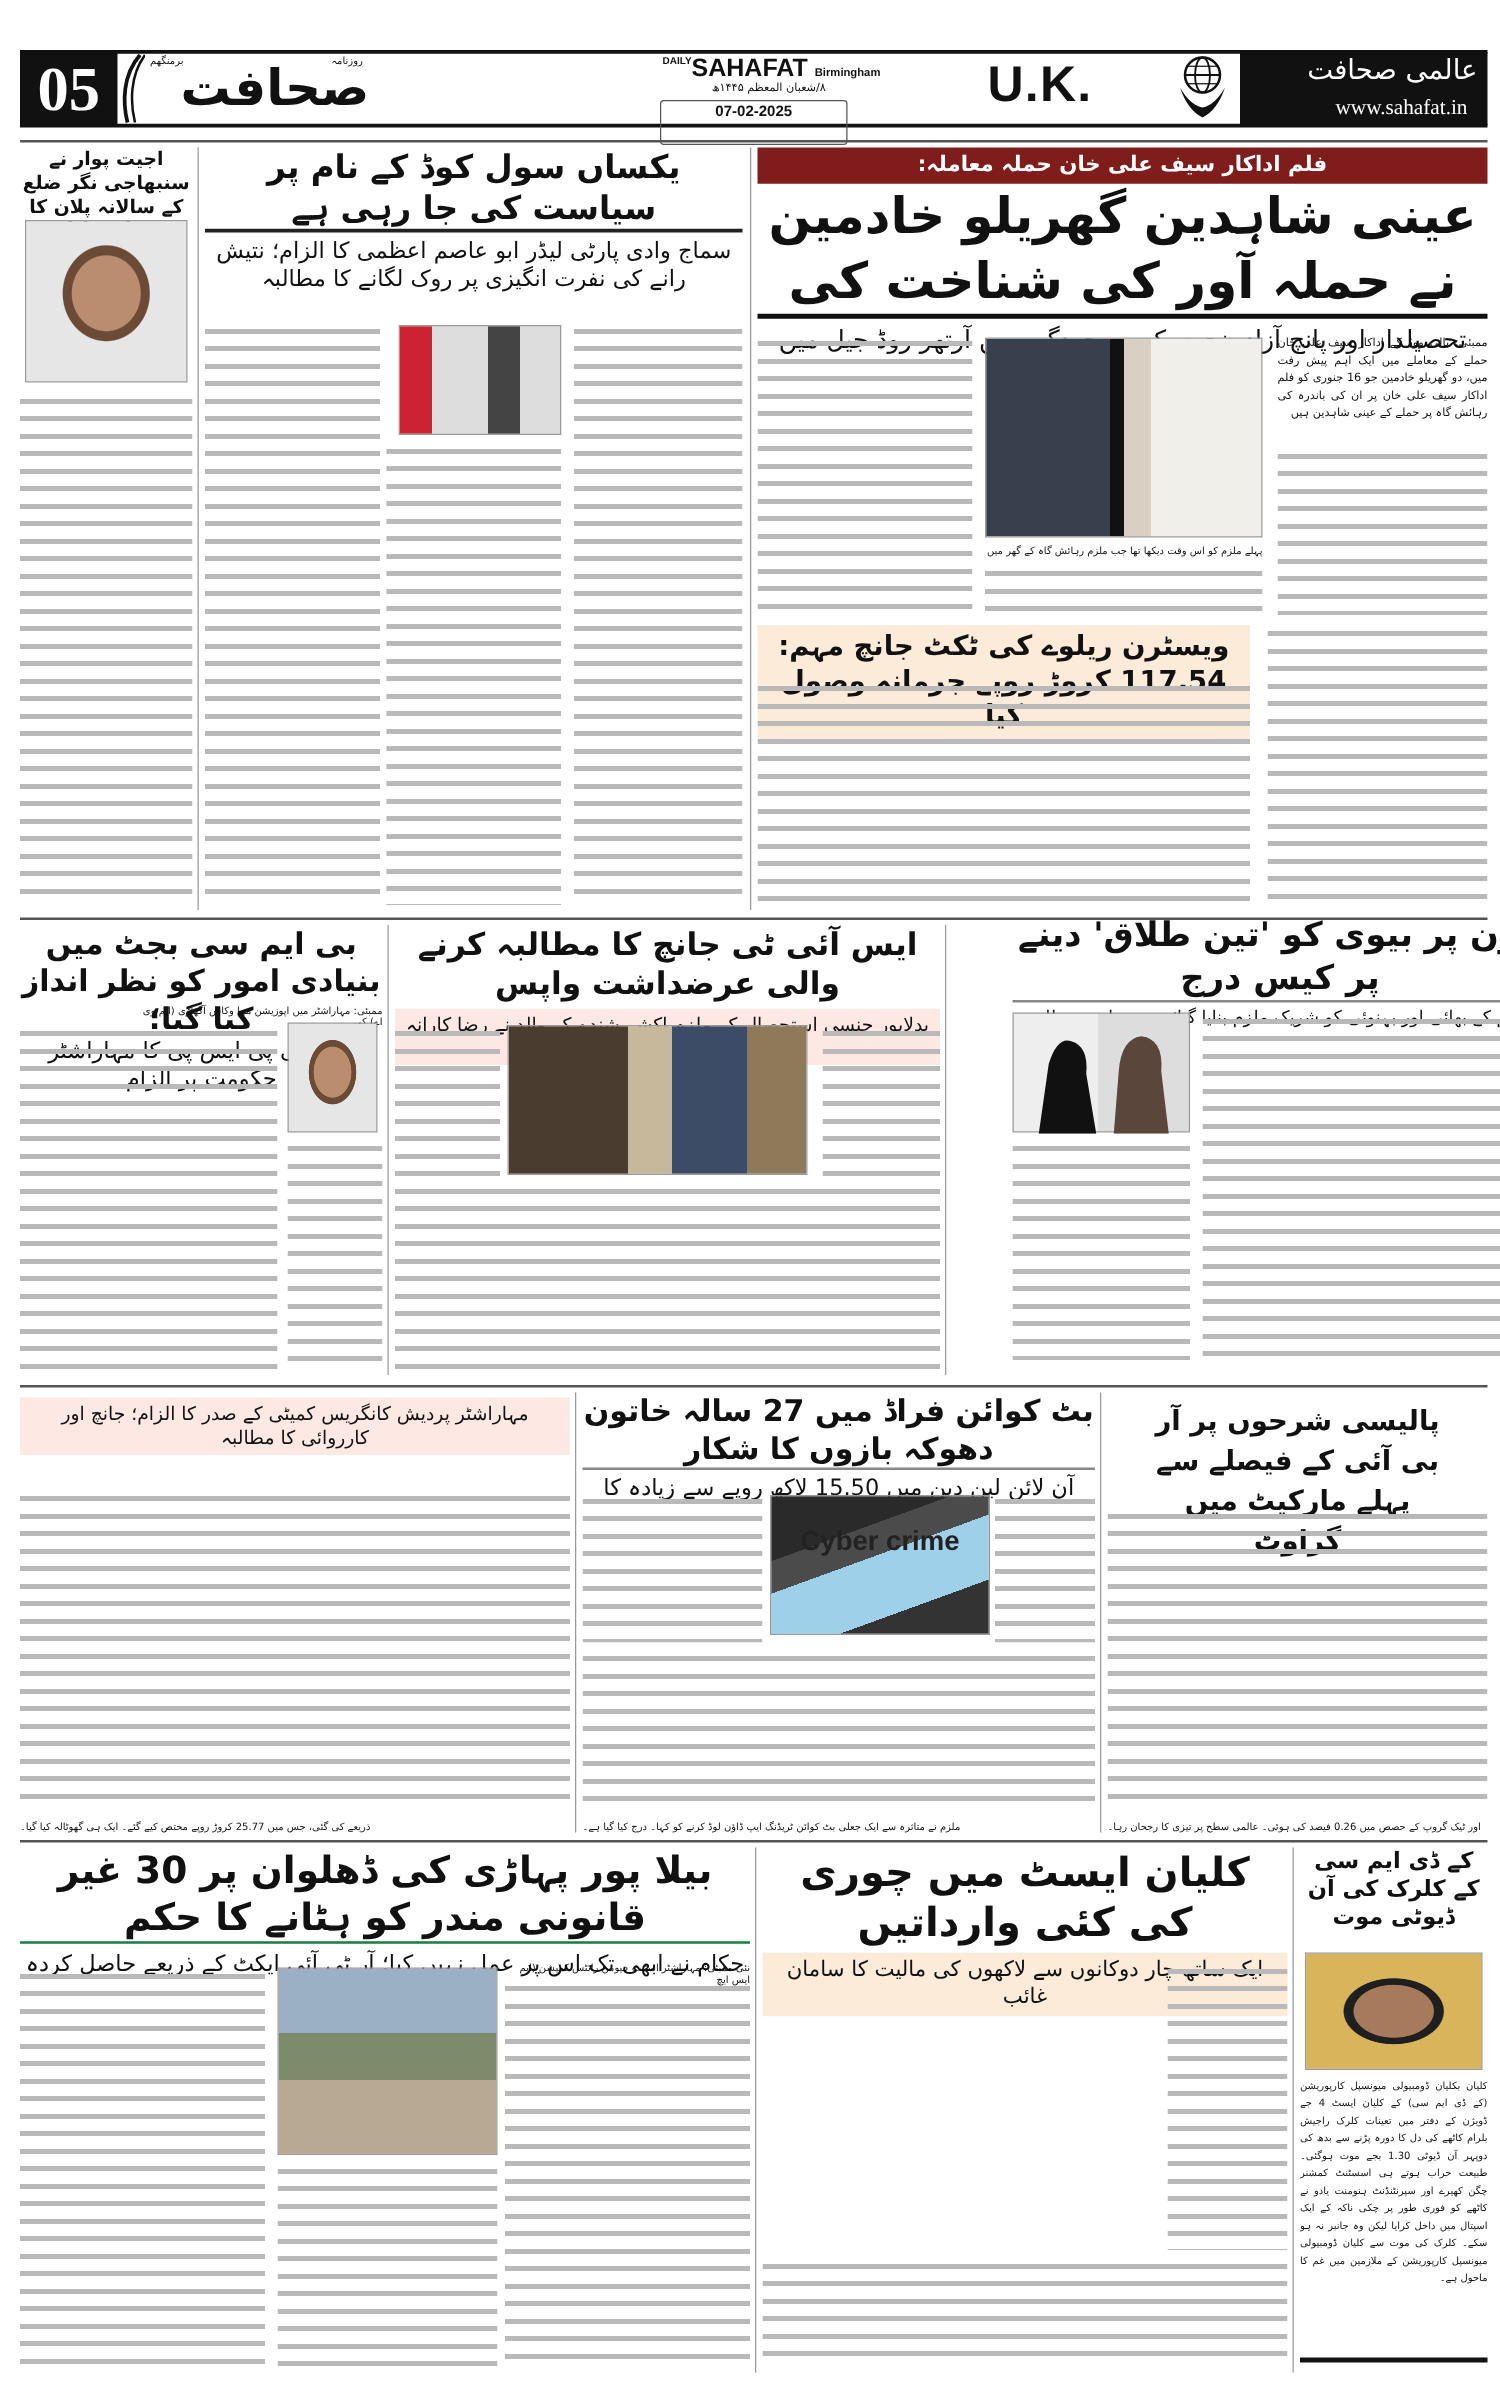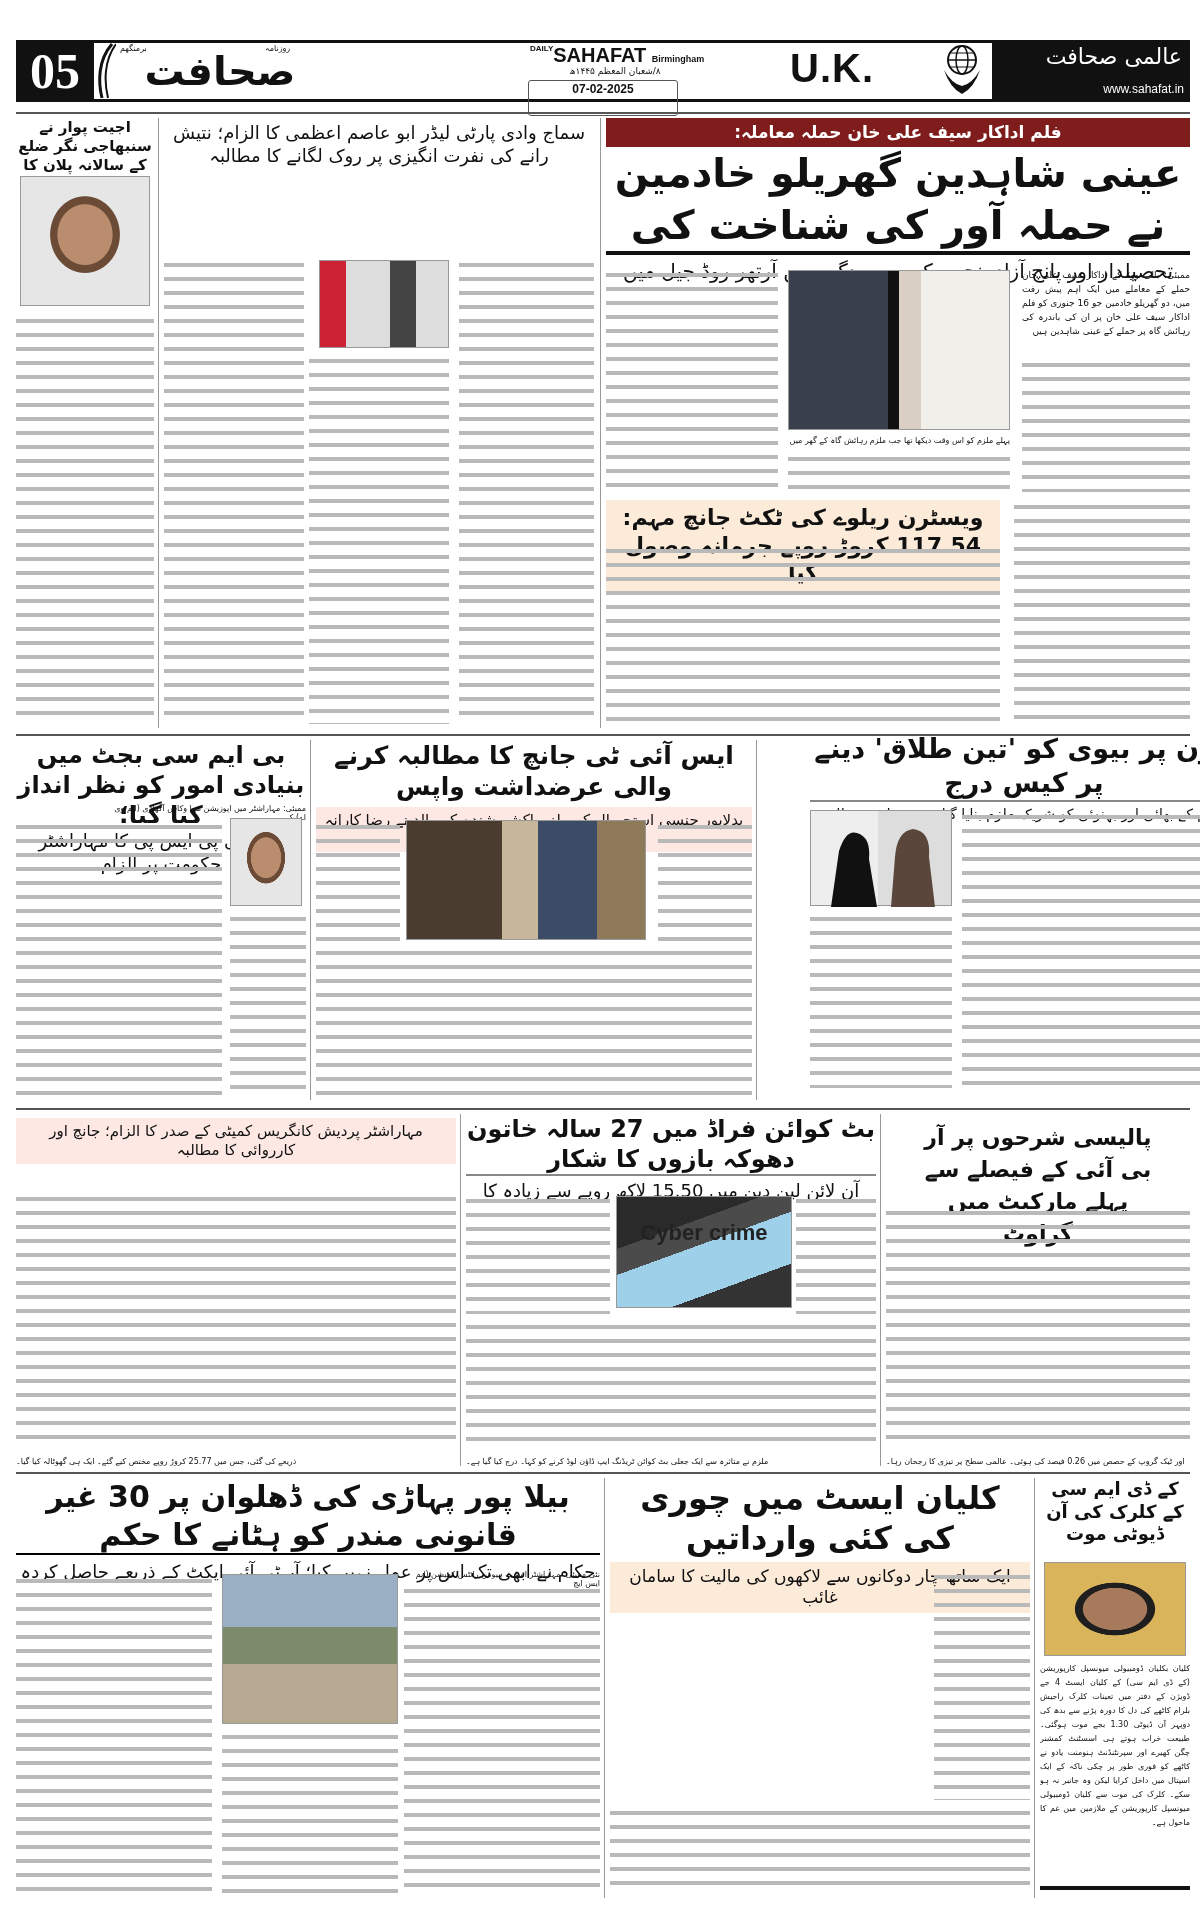--- a/index.html
+++ b/index.html
@@ -12,21 +12,21 @@
   .paper-ur { left: 125px; top: 42px; width: 190px; height: 58px; font-size: 40px; font-weight: bold; direction: rtl; text-align: center; line-height: 58px; font-family: "DejaVu Sans", sans-serif; }
   .daily { left: 530px; top: 44px; width: 180px; font-family: "Liberation Sans", sans-serif; font-weight: bold; font-size: 20px; }
   .daily small { font-size: 8px; vertical-align: top; }
   .daily .bham { font-size: 9px; }
   .hijri { left: 560px; top: 66px; width: 110px; font-size: 9px; direction: rtl; text-align: center; }
   .datebox { left: 528px; top: 80px; width: 150px; height: 36px; border: 1px solid #555; border-radius: 3px; font-family: "Liberation Sans", sans-serif; font-weight: bold; font-size: 12px; text-align: center; line-height: 16px; }
   .uk { left: 790px; top: 46px; font-family: "Liberation Sans", sans-serif; font-weight: bold; font-size: 40px; letter-spacing: 1px; }
   .globe { left: 940px; top: 44px; width: 44px; height: 52px; }
   .brandbox { left: 992px; top: 42px; width: 198px; height: 58px; background: #111; color: #fff; }
   .brandbox .ur { position: absolute; right: 8px; top: 2px; font-size: 22px; direction: rtl; }
-  .brandbox .url { position: absolute; right: 6px; bottom: 4px; font-family: Liberation Sans, sans-serif; font-size: 12px; }
+  .brandbox .url { position: absolute; right: 16px; bottom: 4px; font-family: Liberation Serif, serif; font-size: 17px; }
   
   .hr { background: #555; height: 2px; }
   .vr { background: #999; width: 1px; }
   
   .ur { direction: rtl; }
   .hl { direction: rtl; text-align: center; font-weight: bold; line-height: 1.25; }
   .body-text { direction: rtl; text-align: justify; font-size: 8px; line-height: 14px; color: #333; overflow: hidden; }
   .body-text::before { content: ""; display: block; height: 100%; background: repeating-linear-gradient(to bottom, transparent 0 5px, #b9b9b9 5px 9px, transparent 9px 14px); }
   .kicker { background: #7f1d1d; color: #fff; }
   .pinkbar { background: #fde8e4; }
@@ -75,20 +75,21 @@
 <div class="abs hr" style="left:16px;top:112px;width:1174px;"></div>
 
 <div class="abs" style="left:16px;top:118px;width:138px;height:610px;">
   <div class="hl" style="font-size:15px;">اجیت پوار نے سنبھاجی نگر ضلع کے سالانہ پلان کا جائزہ لیا</div>
   <div class="photo face" style="position:absolute;top:58px;left:4px;width:130px;height:130px;"></div>
   <div class="body-text" style="position:absolute;top:196px;left:0;width:138px;height:410px;"></div>
 </div>
 <div class="abs vr" style="left:158px;top:118px;height:610px;"></div>
 
 <div class="abs" style="left:164px;top:118px;width:430px;height:610px;">
+  <div class="hl" style="font-size:26px;border-bottom:3px solid #222;">یکساں سول کوڈ کے نام پر سیاست کی جا رہی ہے</div>
   <div class="hl" style="font-size:18px;font-weight:normal;margin-top:4px;">سماج وادی پارٹی لیڈر ابو عاصم اعظمی کا الزام؛ نتیش رانے کی نفرت انگیزی پر روک لگانے کا مطالبہ</div>
   <div class="body-text" style="position:absolute;top:140px;right:0;width:135px;height:466px;"></div>
   <div class="photo" style="position:absolute;top:142px;right:145px;width:130px;height:88px;background:linear-gradient(90deg,#c23 0 20%,#ddd 20% 55%,#444 55% 75%,#ddd 75%);"></div>
   <div class="body-text" style="position:absolute;top:236px;right:145px;width:140px;height:370px;"></div>
   <div class="body-text" style="position:absolute;top:140px;left:0;width:140px;height:466px;"></div>
 </div>
 <div class="abs vr" style="left:600px;top:118px;height:610px;"></div>
 
 <div class="abs" style="left:606px;top:118px;width:584px;height:376px;">
   <div class="kicker hl" style="font-size:17px;padding:4px 0;">فلم اداکار سیف علی خان حملہ معاملہ:</div>
@@ -167,21 +168,21 @@
 
 <div class="abs" style="left:886px;top:1114px;width:304px;height:352px;">
   <div class="hl" style="font-size:22px;line-height:1.45;padding:8px 30px 0;">پالیسی شرحوں پر آر بی آئی کے فیصلے سے پہلے مارکیٹ میں گراوٹ</div>
   <div class="body-text" style="position:absolute;top:92px;left:0;width:304px;height:240px;"></div>
   <div class="ur" style="position:absolute;bottom:0;left:0;width:304px;font-size:8px;text-align:left;">اور ٹیک گروپ کے حصص میں 0.26 فیصد کی ہوئی۔ عالمی سطح پر تیزی کا رجحان رہا۔</div>
 </div>
 
 <div class="abs hr" style="left:16px;top:1472px;width:1174px;"></div>
 
 <div class="abs" style="left:16px;top:1478px;width:584px;height:420px;">
-  <div class="hl" style="font-size:30px;border-bottom:2px solid #000000;">بیلا پور پہاڑی کی ڈھلوان پر 30 غیر قانونی مندر کو ہٹانے کا حکم</div>
+  <div class="hl" style="font-size:30px;border-bottom:2px solid #15803d;">بیلا پور پہاڑی کی ڈھلوان پر 30 غیر قانونی مندر کو ہٹانے کا حکم</div>
   <div class="hl" style="font-size:18px;font-weight:normal;margin-top:6px;">حکام نے ابھی تک اس پر عمل نہیں کیا؛ آر ٹی آئی ایکٹ کے ذریعے حاصل کردہ معلومات سے انکشاف</div>
   <div class="ur" style="position:absolute;top:92px;right:0;width:196px;font-size:8px;">نئی ممبئی: مہاراشٹر اسٹیٹ ہیومن رائٹس کمیشن (ایم ایس ایچ</div>
   <div class="body-text" style="position:absolute;top:106px;right:0;width:196px;height:310px;"></div>
   <div class="photo street" style="position:absolute;top:96px;left:206px;width:176px;height:150px;"></div>
   <div class="body-text" style="position:absolute;top:252px;left:206px;width:176px;height:164px;"></div>
   <div class="body-text" style="position:absolute;top:96px;left:0;width:196px;height:320px;"></div>
 </div>
 <div class="abs vr" style="left:604px;top:1478px;height:420px;"></div>
 
 <div class="abs" style="left:610px;top:1478px;width:420px;height:420px;">

